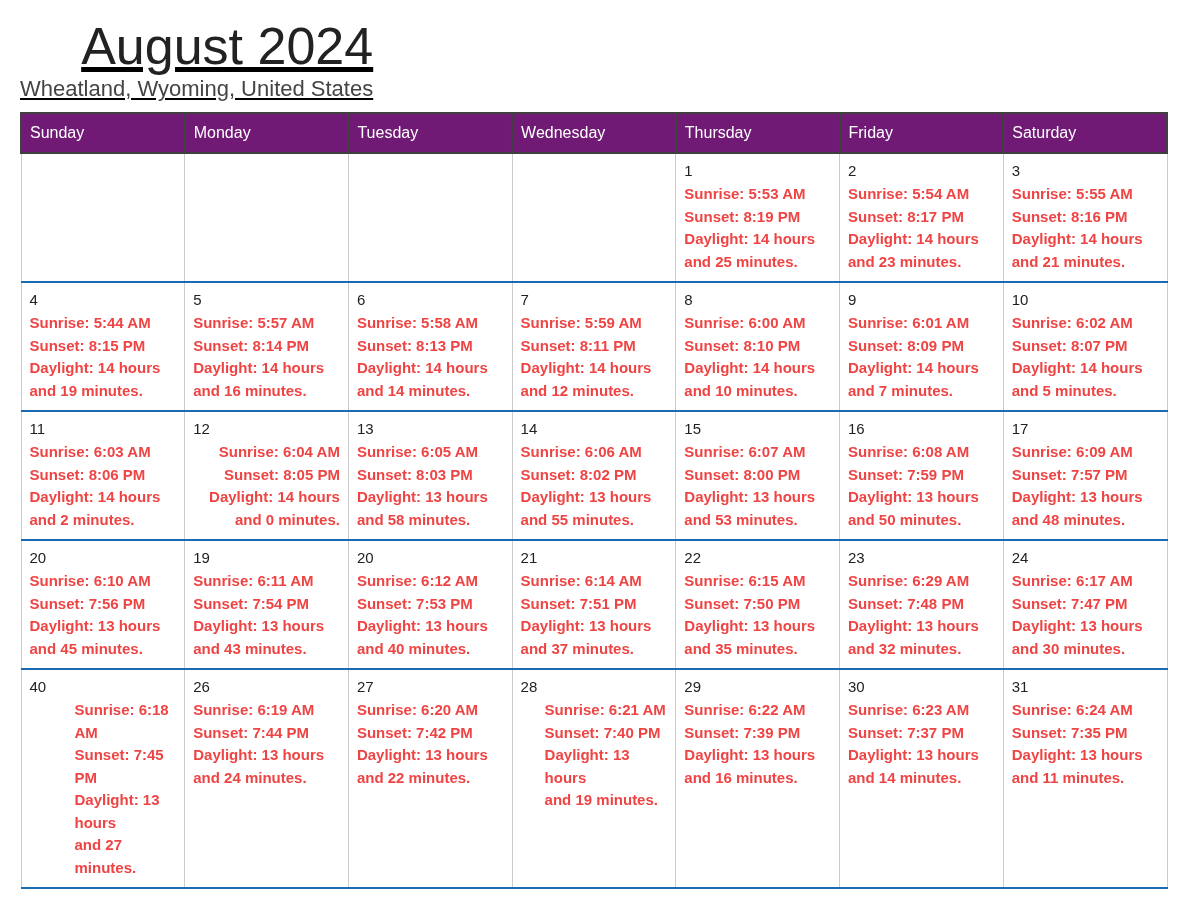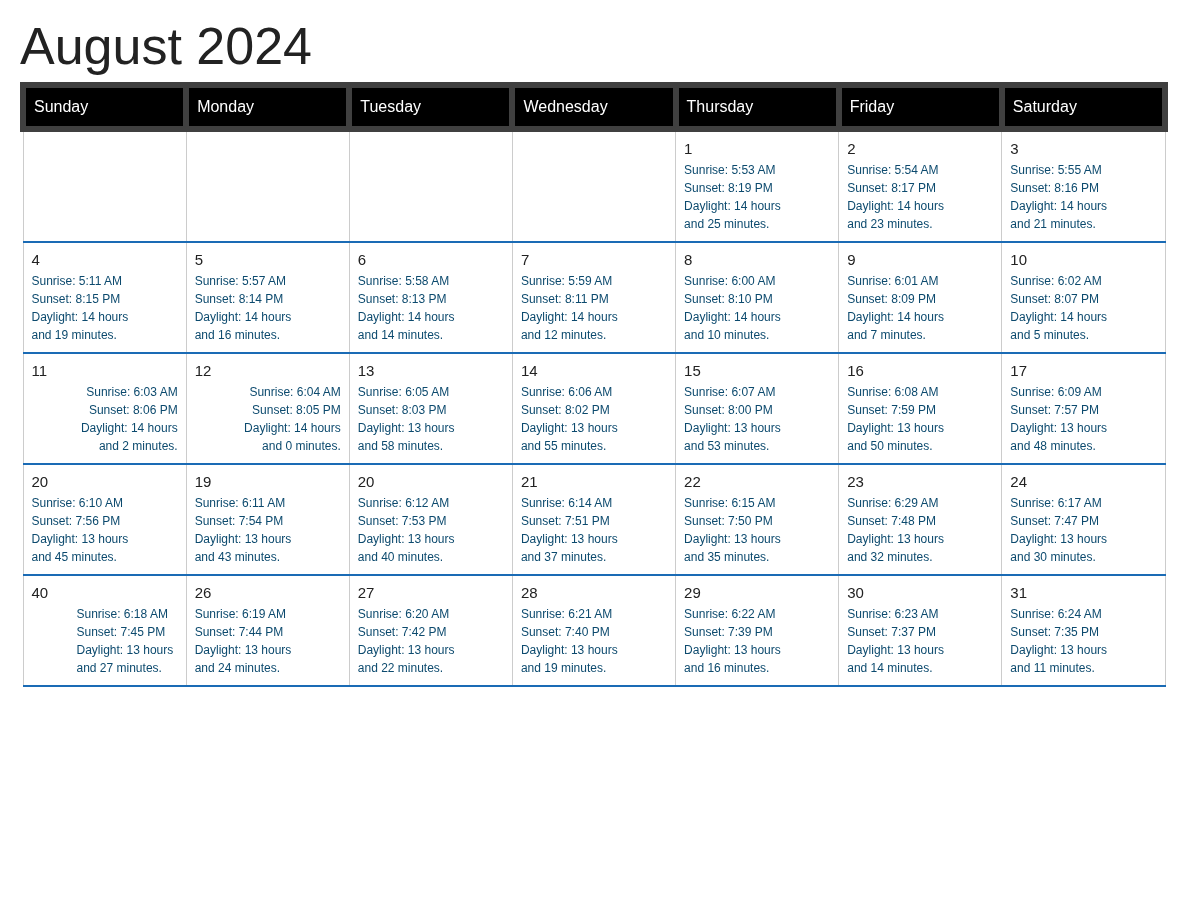--- a/index.html
+++ b/index.html
@@ -16,68 +16,70 @@
       align-items: flex-start;
       margin-bottom: 10px;
     }
     .logo {
       display: flex;
       flex-direction: column;
       align-items: flex-start;
     }
     .title-area {
       text-align: right;
+      text-decoration: underline;
     }
     .month-title {
       font-size: 52px;
       font-weight: 300;
       color: #222;
       line-height: 1;
     }
     .location {
       font-size: 22px;
       color: #444;
       margin-top: 4px;
     }
     .calendar {
       width: 100%;
       border-collapse: collapse;
       margin-top: 10px;
     }
     .calendar th {
-      background-color: #000000;
+      background-color: #701a75;
       color: #fff;
       padding: 10px 8px;
       text-align: left;
       font-size: 16px;
       font-weight: normal;
-      border: 6px solid #404040;
+      border: 2px solid #404040;
     }
     .calendar td {
       vertical-align: top;
       padding: 8px;
       border: 1px solid #ccc;
       width: 14.28%;
       min-height: 100px;
       font-size: 13px;
       color: #333;
     }
     .calendar tr {
       border-bottom: 2px solid #1a6bb5;
     }
     .day-number {
       font-size: 15px;
       font-weight: normal;
       margin-bottom: 4px;
       color: #222;
     }
     .day-info {
-      font-size: 12px;
+      font-size: 15px;
       line-height: 1.5;
-      color: #0c4a6e;
+      color: #ef4444;
+      font-weight: bold;
     }
     .empty-cell {
       background: #fff;
     }
     .logo-line1 {
       display: flex;
       align-items: center;
     }
     .logo-black {
       color: #333;
@@ -91,20 +93,21 @@
       margin-top: -2px;
       margin-left: 2px;
     }
   </style>
 </head>
 <body>
 
 <div class="header">
   <div class="title-area">
     <div class="month-title">August 2024</div>
+    <div class="location">Wheatland, Wyoming, United States</div>
   </div>
 </div>
 
 <table class="calendar">
   <thead>
     <tr>
     <th>Sunday</th>
         <th>Monday</th>
         <th>Tuesday</th>
         <th>Wednesday</th>
@@ -137,21 +140,21 @@
           <div class="day-number">3</div>
           <div class="day-info" style="white-space: pre-line;">Sunrise: 5:55 AM
 Sunset: 8:16 PM
 Daylight: 14 hours
 and 21 minutes.</div>
         </td>
       </tr>
       <tr>
         <td>
           <div class="day-number">4</div>
-          <div class="day-info" style="white-space: pre-line;">Sunrise: 5:11 AM
+          <div class="day-info" style="white-space: pre-line;">Sunrise: 5:44 AM
 Sunset: 8:15 PM
 Daylight: 14 hours
 and 19 minutes.</div>
         </td>
         <td>
           <div class="day-number">5</div>
           <div class="day-info" style="white-space: pre-line;">Sunrise: 5:57 AM
 Sunset: 8:14 PM
 Daylight: 14 hours
 and 16 minutes.</div>
@@ -188,21 +191,21 @@
           <div class="day-number">10</div>
           <div class="day-info" style="white-space: pre-line;">Sunrise: 6:02 AM
 Sunset: 8:07 PM
 Daylight: 14 hours
 and 5 minutes.</div>
         </td>
       </tr>
       <tr>
         <td>
           <div class="day-number">11</div>
-          <div class="day-info" style="white-space: pre-line; text-align: right;">Sunrise: 6:03 AM
+          <div class="day-info" style="white-space: pre-line;">Sunrise: 6:03 AM
 Sunset: 8:06 PM
 Daylight: 14 hours
 and 2 minutes.</div>
         </td>
         <td>
           <div class="day-number">12</div>
           <div class="day-info" style="white-space: pre-line; text-align: right;">Sunrise: 6:04 AM
 Sunset: 8:05 PM
 Daylight: 14 hours
 and 0 minutes.</div>
@@ -311,21 +314,21 @@
         </td>
         <td>
           <div class="day-number">27</div>
           <div class="day-info" style="white-space: pre-line;">Sunrise: 6:20 AM
 Sunset: 7:42 PM
 Daylight: 13 hours
 and 22 minutes.</div>
         </td>
         <td>
           <div class="day-number">28</div>
-          <div class="day-info" style="white-space: pre-line;">Sunrise: 6:21 AM
+          <div class="day-info" style="white-space: pre-line; margin-left: 24px;">Sunrise: 6:21 AM
 Sunset: 7:40 PM
 Daylight: 13 hours
 and 19 minutes.</div>
         </td>
         <td>
           <div class="day-number">29</div>
           <div class="day-info" style="white-space: pre-line;">Sunrise: 6:22 AM
 Sunset: 7:39 PM
 Daylight: 13 hours
 and 16 minutes.</div>

